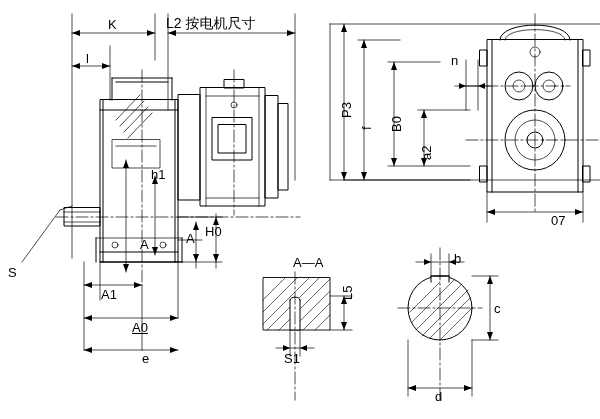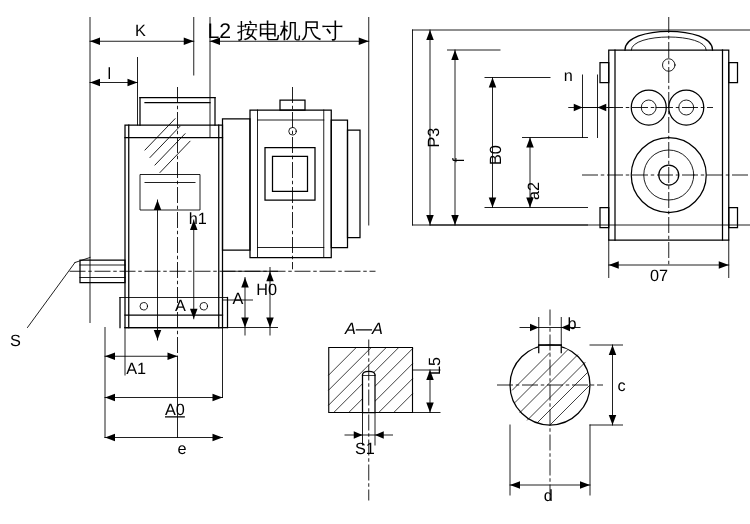--- a/index.html
+++ b/index.html
@@ -13,21 +13,21 @@
   #stage{position:absolute;left:0;top:0;width:600px;height:419px;}
   svg{display:block;}
   .lbl{
     position:absolute;
     font-family:"Liberation Sans", sans-serif;
     font-size:13px;
     color:#000;
     white-space:nowrap;
     line-height:1;
   }
-  .lbl.cn{font-size:17px;}
+  .lbl.cn{font-size:14px;}
   .rot90{transform:rotate(-90deg);transform-origin:left top;}
 </style>
 </head>
 <body>
 
 <div id="stage">
 
 <svg width="600" height="419" viewBox="0 0 600 419">
   <g stroke="#000" fill="none" stroke-width="1" stroke-linecap="square">
 
@@ -338,23 +338,23 @@
 <div class="lbl" style="left:101px;top:288px;">A1</div>
 <div class="lbl" style="left:132px;top:321px;text-decoration:underline;">A0</div>
 <div class="lbl" style="left:142px;top:352px;">e</div>
 <div class="lbl" style="left:8px;top:266px;">S</div>
 
 <div class="lbl rot90" style="left:340px;top:118px;">P3</div>
 <div class="lbl rot90" style="left:360px;top:130px;">f</div>
 <div class="lbl rot90" style="left:390px;top:132px;">B0</div>
 <div class="lbl rot90" style="left:420px;top:160px;">a2</div>
 <div class="lbl" style="left:451px;top:54px;">n</div>
-<div class="lbl" style="left:520px;top:214px;">07</div>
-
-<div class="lbl" style="left:276px;top:256px;font-style:italic;">A—A</div>
+<div class="lbl" style="left:551px;top:214px;">07</div>
+
+<div class="lbl" style="left:293px;top:256px;">A—A</div>
 <div class="lbl rot90" style="left:341px;top:300px;">L5</div>
 <div class="lbl" style="left:284px;top:352px;text-align:center;">S1</div>
 
 <div class="lbl" style="left:454px;top:252px;">b</div>
 <div class="lbl" style="left:494px;top:302px;">c</div>
 <div class="lbl" style="left:435px;top:390px;">d</div>
 
 </div>
 
 </body></html>

